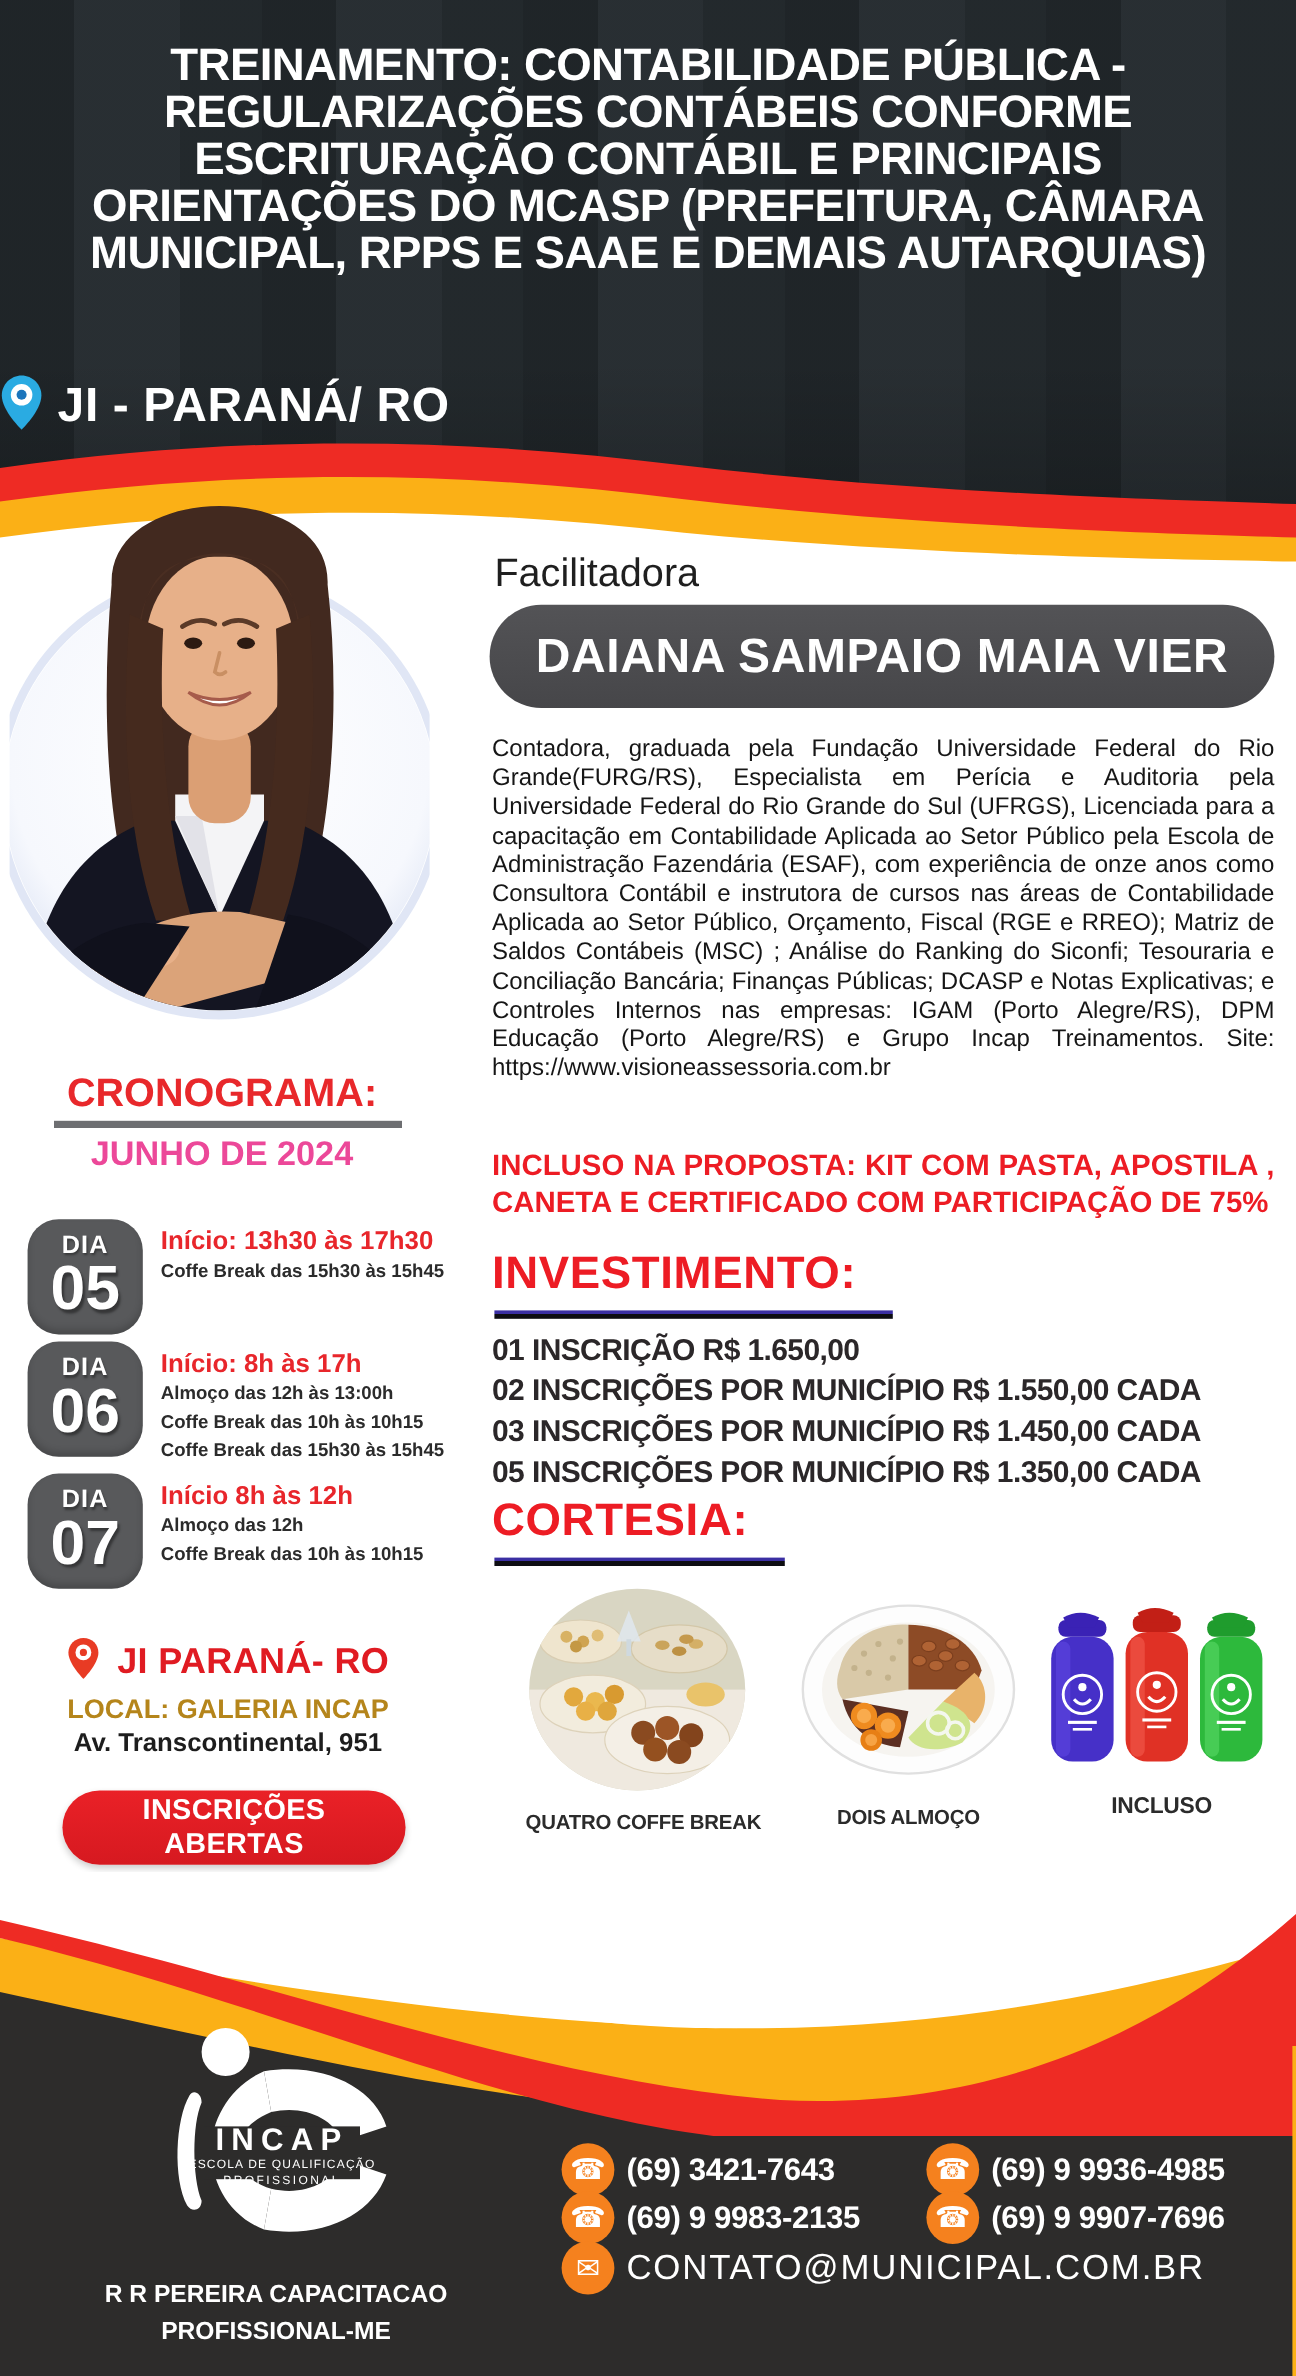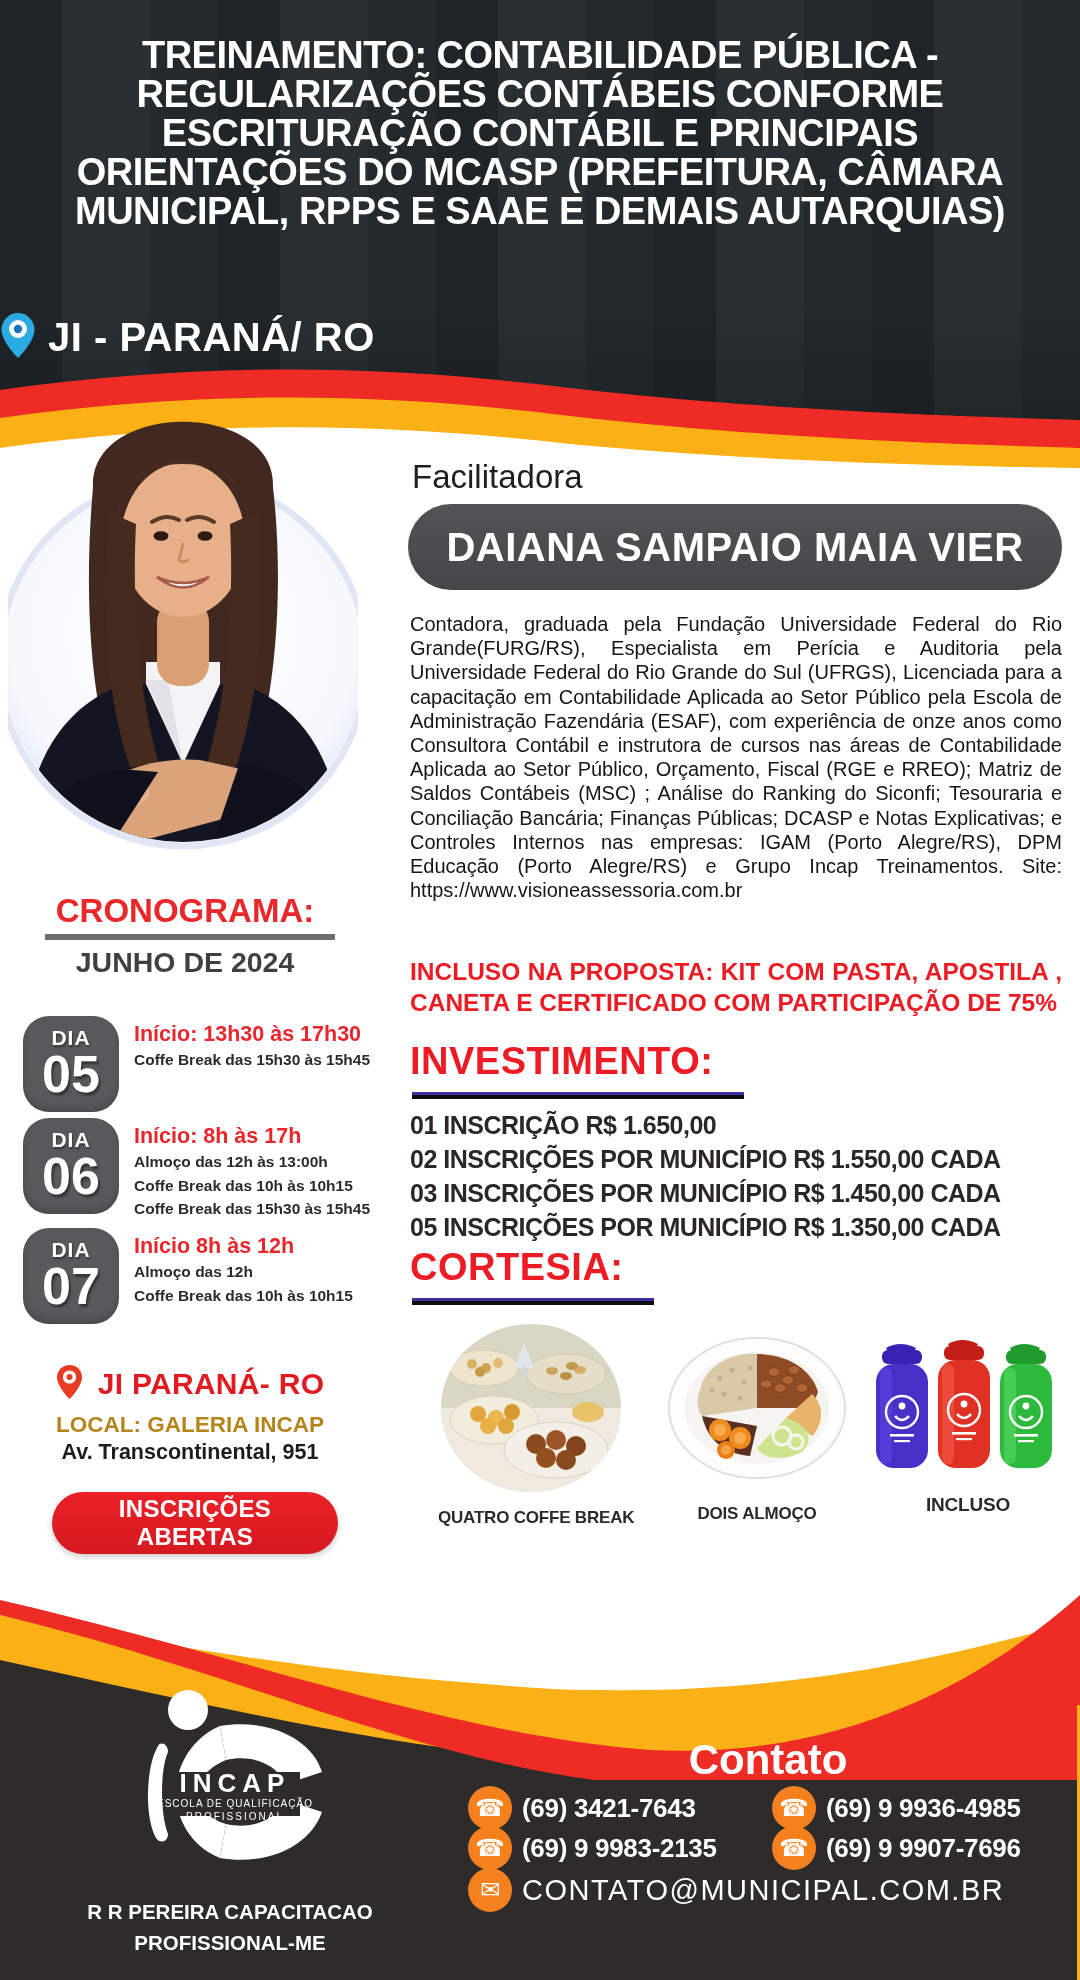--- a/index.html
+++ b/index.html
@@ -51,21 +51,21 @@
   .ci1{left:438px;top:1322px;width:186px;}
   .ci2{left:662px;top:1330px;width:190px;}
   .ci3{left:868px;top:1340px;width:200px;}
   .ci3 .cap{font-size:19px;}
 
   
   .cron-h{left:20px;top:892px;width:330px;text-align:center;font-size:33px;font-weight:bold;
       color:#e8282b;z-index:4;}
   .cron-rule{left:45px;top:934px;width:290px;height:6px;background:#6d6e71;z-index:4;}
   .cron-month{left:20px;top:946px;width:330px;text-align:center;font-size:28.5px;font-weight:bold;
-      color:#404040;z-index:4;}
+      color:#ec4899;z-index:4;}
   .day-row{position:absolute;left:23px;width:430px;display:flex;gap:15px;z-index:4;}
   .d1{top:1016px;} .d2{top:1118px;} .d3{top:1228px;}
   .day-badge{width:96px;height:96px;border-radius:26px;background:#58595b;flex:0 0 auto;
       display:flex;flex-direction:column;align-items:center;justify-content:center;
       box-shadow:inset 0 -4px 6px rgba(0,0,0,.18);}
   .day-badge .dl{color:#fff;font-weight:bold;font-size:21px;letter-spacing:1px;line-height:20px;
       text-shadow:1px 2px 2px rgba(0,0,0,.4);}
   .day-badge .dn{color:#fff;font-weight:bold;font-size:52px;line-height:52px;
       text-shadow:2px 3px 2px rgba(0,0,0,.4);}
   .day-text{padding-top:4px;}
@@ -389,21 +389,20 @@
     <text x="135" y="104" text-anchor="middle" fill="#ffffff" font-family="Liberation Sans, sans-serif" font-weight="bold" font-size="26" letter-spacing="6">INCAP</text>
     <text x="135" y="119" text-anchor="middle" fill="#ffffff" font-family="Liberation Sans, sans-serif" font-size="10" letter-spacing="1">ESCOLA DE QUALIFICAÇÃO</text>
     <text x="135" y="132" text-anchor="middle" fill="#ffffff" font-family="Liberation Sans, sans-serif" font-size="10" letter-spacing="2">PROFISSIONAL</text>
   </svg>
 
   <div class="abs company">
     <div>R R PEREIRA CAPACITACAO</div>
     <div>PROFISSIONAL-ME</div>
   </div>
 
-  <div class="abs contato-h">Contato</div>
 
   <div class="contact-item p1">
     <div class="cicon">☎</div>
     <div class="pnum">(69) 3421-7643</div>
   </div>
   <div class="contact-item p2">
     <div class="cicon">☎</div>
     <div class="pnum">(69) 9 9936-4985</div>
   </div>
   <div class="contact-item p3">

